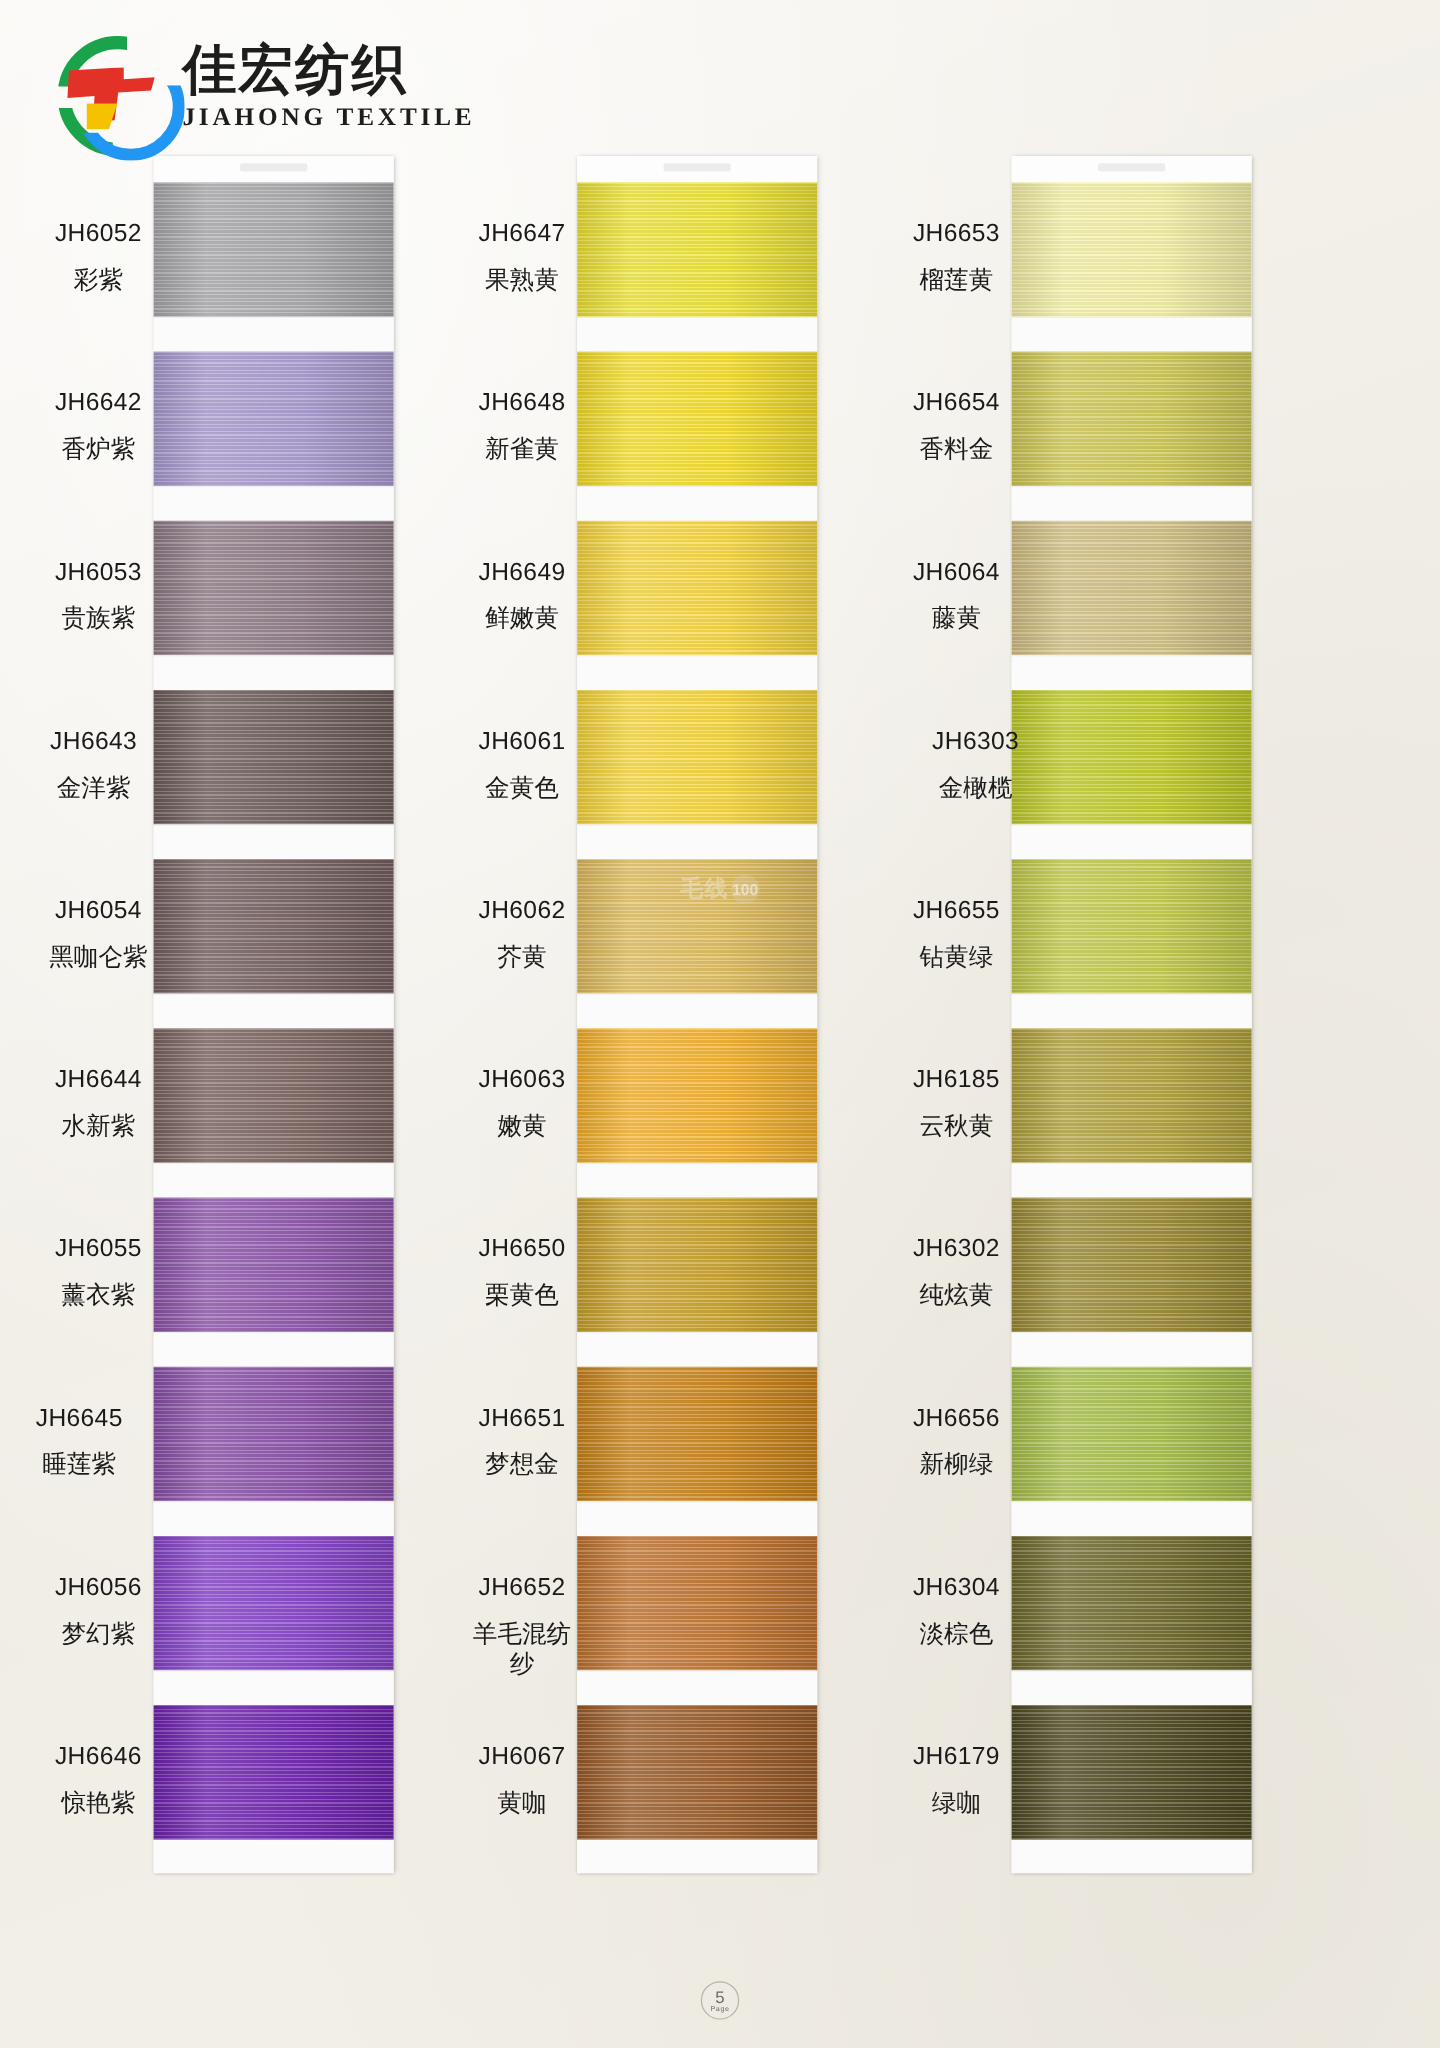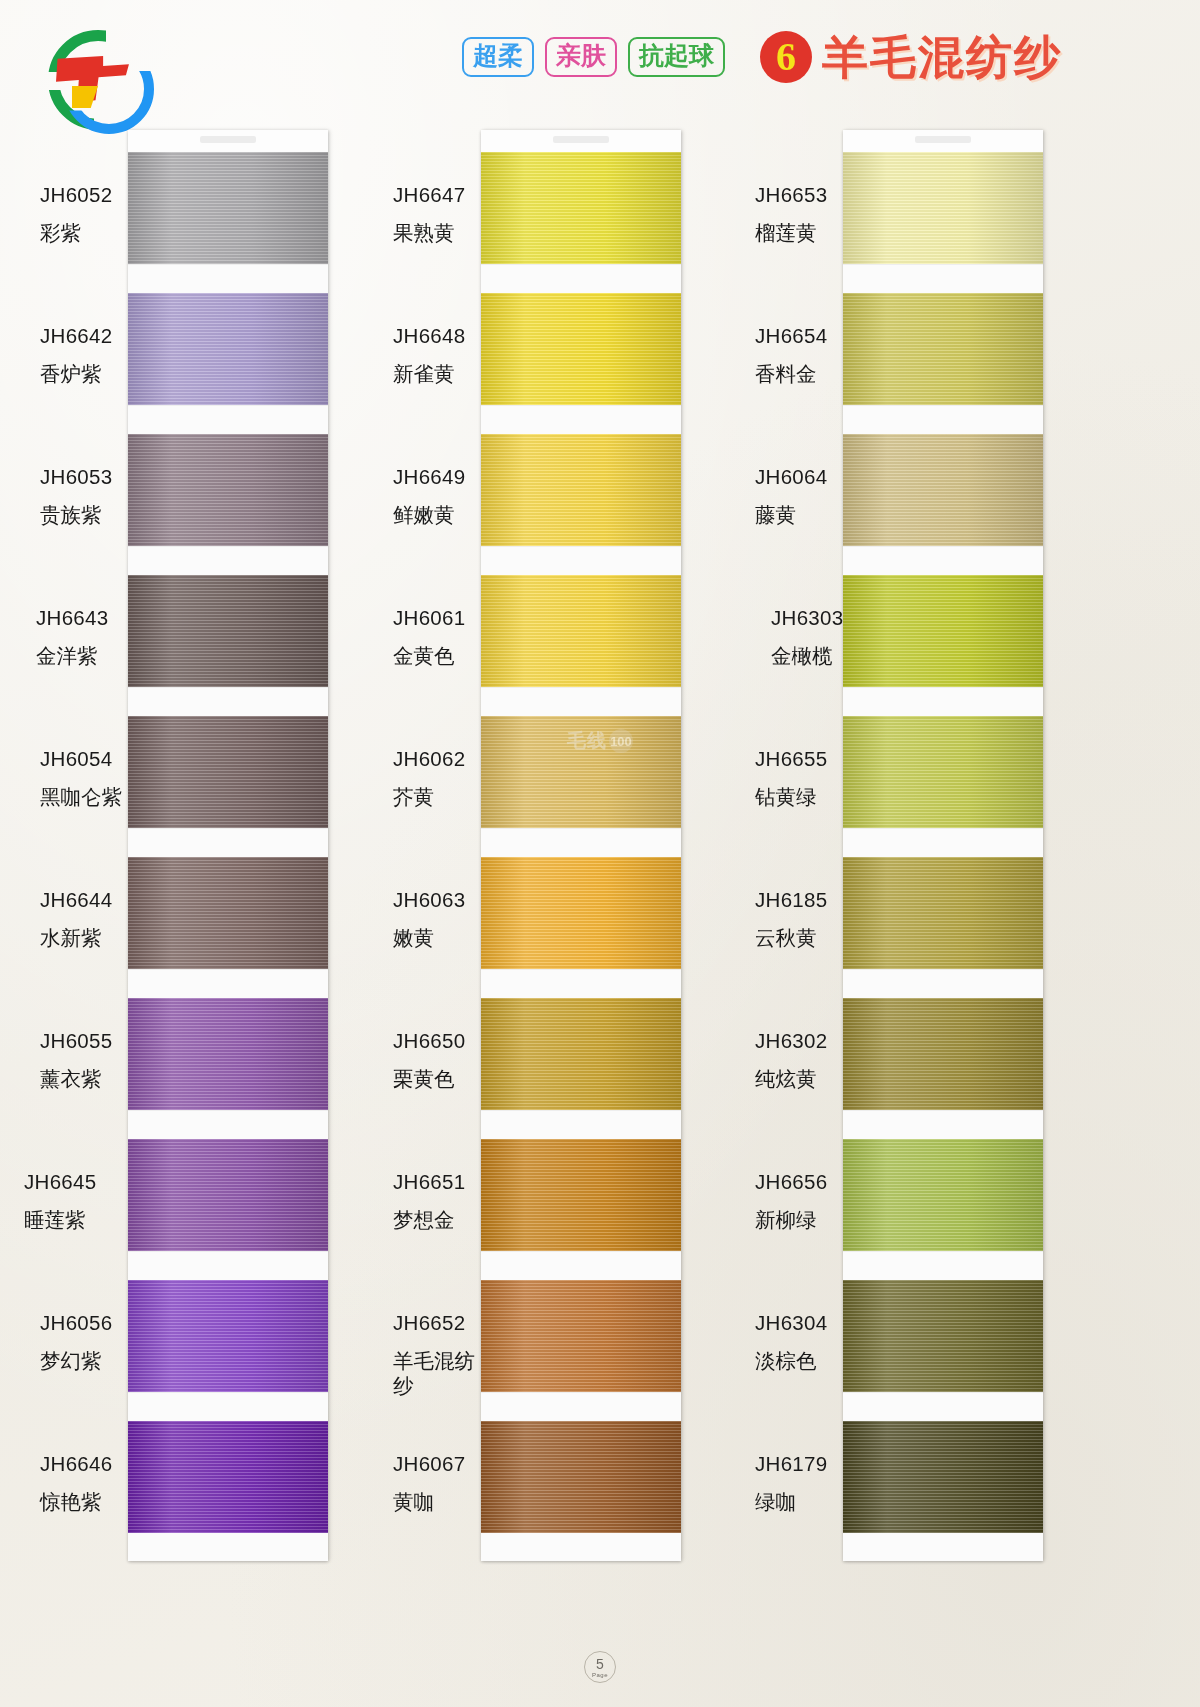--- a/index.html
+++ b/index.html
@@ -105,21 +105,21 @@
     background:linear-gradient(90deg, rgba(0,0,0,.10) 0%, rgba(255,255,255,.16) 22%,
       rgba(255,255,255,.05) 62%, rgba(0,0,0,.12) 100%);
   }
   .gap{width:100%;background:#fbfbfb;position:relative;}
   .gap:after{
     content:"";position:absolute;left:0;right:0;top:0;height:1px;background:rgba(0,0,0,.05);
   }
   .card-bottom{height:28px;background:#fbfbfb;}
 
   .label{
-    position:absolute;text-align:left;line-height:1.22;color:#1a1a1a;
+    position:absolute;text-align:center;line-height:1.22;color:#1a1a1a;
     font-family:"Liberation Sans","DejaVu Sans",sans-serif;
   }
   .label .code{font-size:20.5px;letter-spacing:.3px;display:block;}
   .label .cname{font-size:20.5px;display:block;margin-top:14px;
     font-family:"DejaVu Sans","Liberation Sans",sans-serif;}
 
   
   .watermark{
     position:absolute;left:545px;top:726px;width:110px;height:30px;
     opacity:.55;pointer-events:none;
@@ -151,34 +151,26 @@
 
 <div class="header">
 
   <div class="logo-wrap">
     <div class="logo-mark">
       <div class="ring-g"></div>
       <div class="ring-b"></div>
       <div class="mark-red"></div>
       <div class="mark-yellow"></div>
     </div>
+    <div class="logo-text">
+      <span class="logo-cn">佳宏纺织</span>
+      <span class="logo-en">JIAHONG TEXTILE</span>
+    </div>
   </div>
 
-  <div class="header-right">
-    <div class="badge-row">
-      <span class="badge badge-blue">超柔</span>
-      <span class="badge badge-pink">亲肤</span>
-      <span class="badge badge-green">抗起球</span>
-
-      <div class="title-block">
-        <span class="num-circle">6</span>
-        <span class="title-cn">羊毛混纺纱</span>
-      </div>
-    </div>
-  </div>
 
 </div>
 
 <div class="board">
     <div class="column" style="left: 128px;">
       <div class="card">
         <div class="card-top"></div>
         <div class="swatch" title="JH6052 彩紫" style="height: 112px; background: rgb(169, 168, 171);">
           <div class="threads"></div>
           <div class="sheen"></div>

